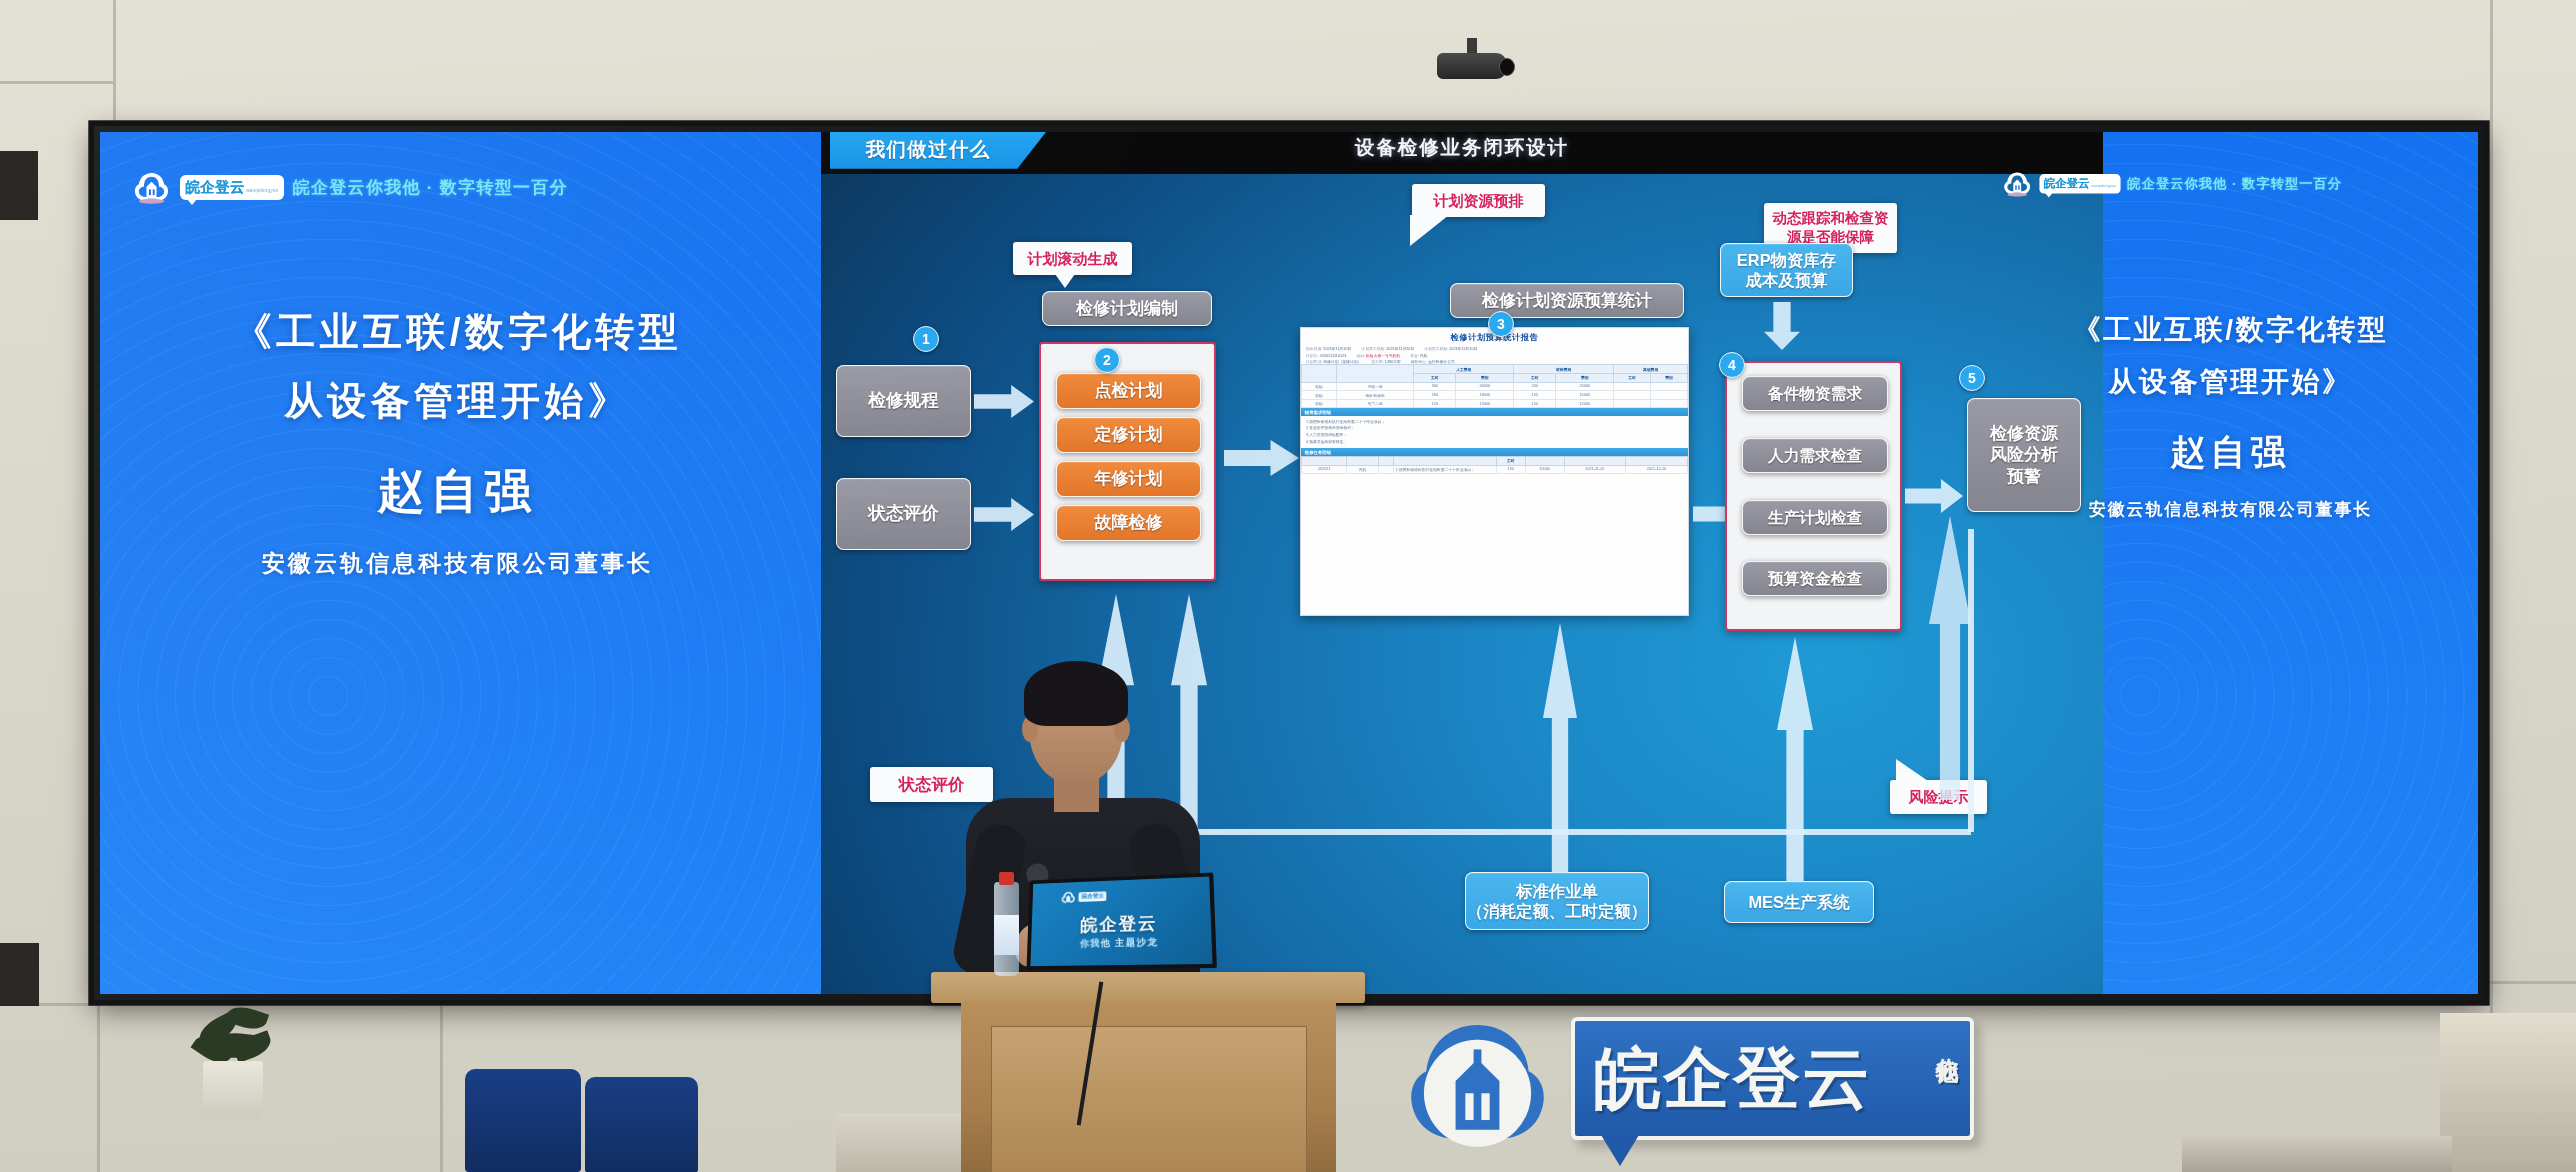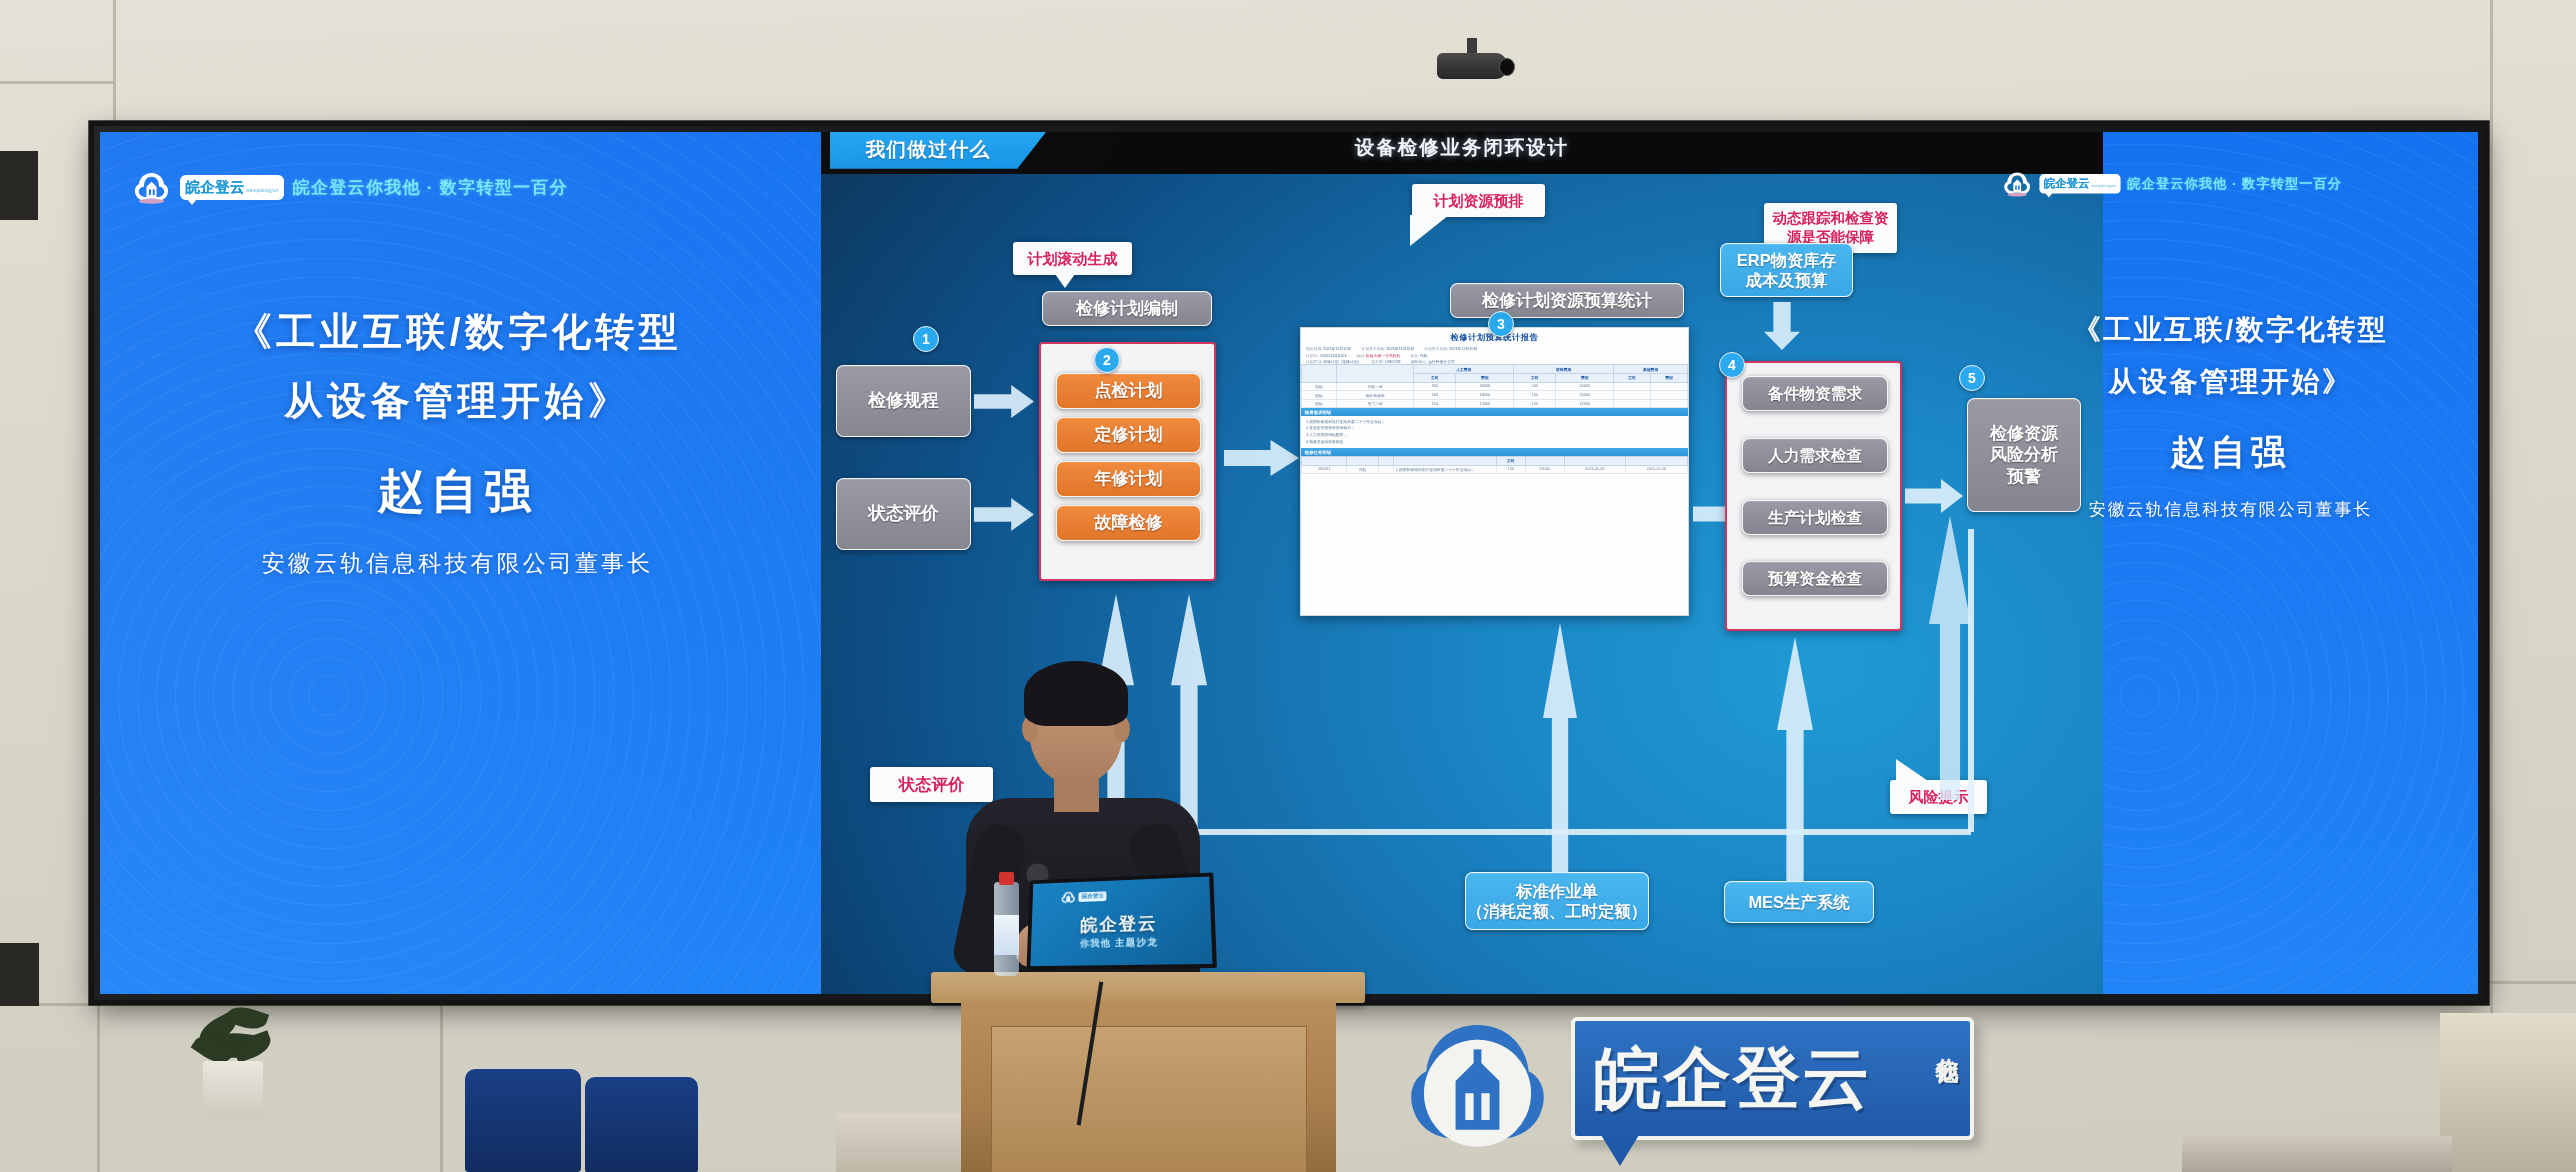--- a/index.html
+++ b/index.html
@@ -41,21 +41,21 @@
     text-shadow:0 0 0.6px #1f9ad6;}
   .logo-bubble .lb-sub{font-size:5px;color:#62b9e2;line-height:1;}
   .panel-tagline{font-size:17px;font-weight:bold;color:#79e7f6;letter-spacing:1.3px;
     text-shadow:0 0 3.8px rgba(110,230,255,.45);white-space:nowrap;}
 
   .panel-body{position:absolute;left:0;right:0;text-align:center;color:#fff;z-index:3;}
   .p-title{font-weight:bold;letter-spacing:4.4px;line-height:1.55;
     text-shadow:0 1.9px 6.3px rgba(0,40,110,.45);}
   .p-name{font-weight:bold;letter-spacing:6.3px;
     text-shadow:0 1.9px 7.5px rgba(0,40,110,.5);}
-  .p-org{font-weight:normal;letter-spacing:3.1px;text-shadow:0 1.3px 5px rgba(0,40,110,.4);}
+  .p-org{font-weight:bold;letter-spacing:3.1px;text-shadow:0 1.3px 5px rgba(0,40,110,.4);}
 
   
   #slide{position:absolute;left:727px;top:0;width:1282px;bottom:0;
     background:radial-gradient(120% 135% at 78% 62%, #1f9ad4 0%, #1b86c6 22%,
       #156ca8 42%, #0d4c82 62%, #083257 80%, #041c33 100%);
     overflow:hidden;}
   #slide .slide-header{position:absolute;left:0;right:0;top:0;height:48px;
     background:#0a0a0b;}
   .slide-tab{position:absolute;left:8.8px;top:3.8px;width:218px;height:39px;
     background:linear-gradient(180deg,#22a6f2 0%,#1793e6 100%);

